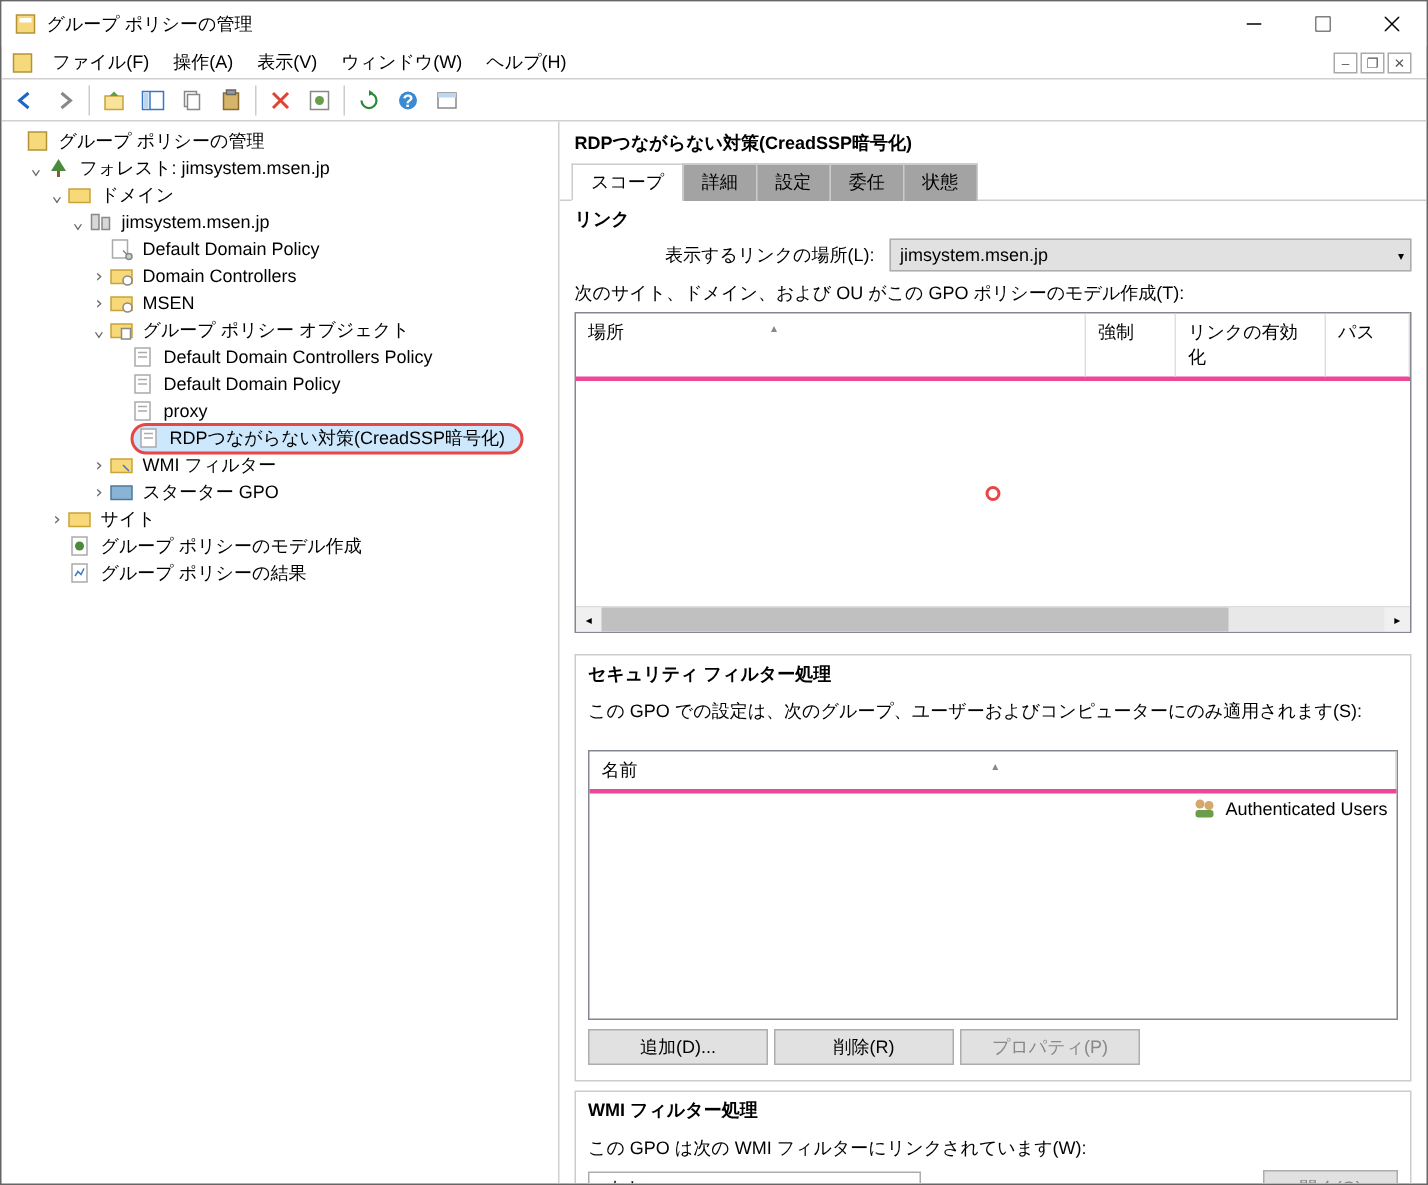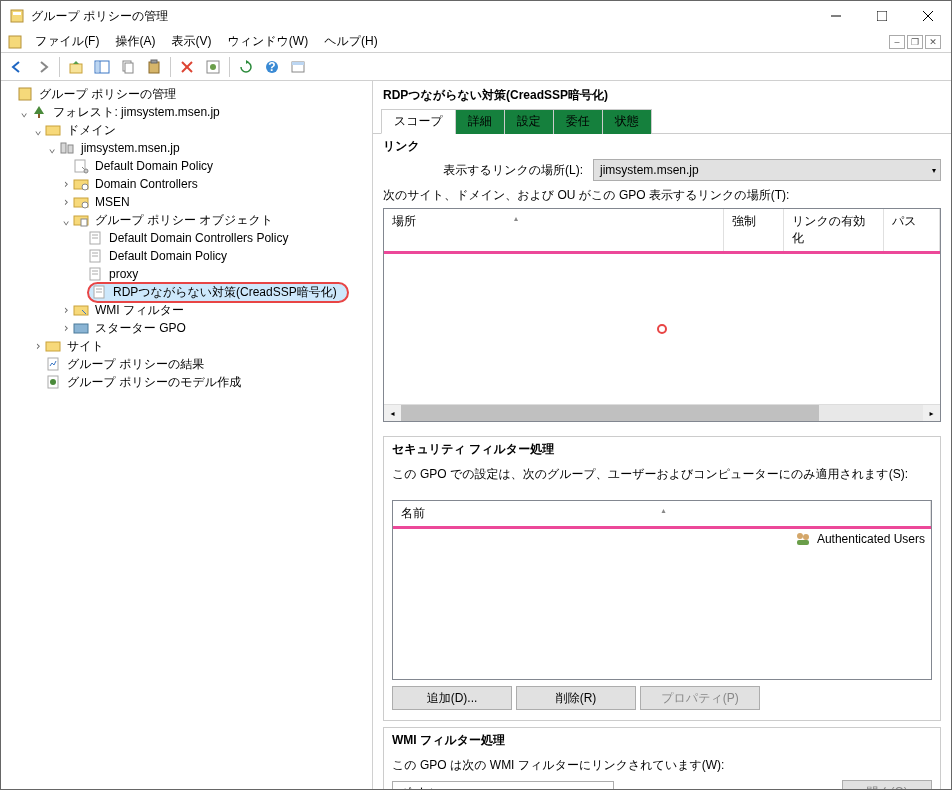--- a/index.html
+++ b/index.html
@@ -19,21 +19,21 @@
 .main { flex: 1; display: flex; overflow: hidden; }
 .tree { width: 372px; border-right: 1px solid #d0d0d0; overflow: auto; padding: 4px 2px; }
 .tree .node { display: flex; align-items: center; height: 18px; white-space: nowrap; }
 .tree .exp { width: 14px; text-align: center; color: #666; font-family: monospace; }
 .tree .ticon { width: 16px; height: 16px; margin-right: 4px; display: inline-flex; align-items: center; justify-content: center; }
 .tree .lbl { padding: 0 2px; }
 .tree .sel { background: #cde8fc; border: 2px solid #e84545; border-radius: 12px; padding: 0 8px 0 2px; display: inline-flex; align-items: center; }
 .detail { flex: 1; display: flex; flex-direction: column; padding: 0; overflow: hidden; }
 .detail-title { font-weight: bold; padding: 6px 10px 4px; }
 .tabs { display: flex; padding: 0 8px; border-bottom: 1px solid #ccc; }
-.tab { padding: 3px 12px; border: 1px solid #ccc; border-bottom: none; margin-right: -1px; background: #15803d; position: relative; top: 1px; }
+.tab { padding: 3px 12px; border: 1px solid #ccc; border-bottom: none; margin-right: -1px; background: #a3a3a3; position: relative; top: 1px; }
 .tab.active { background: #fff; border-bottom: 1px solid #fff; }
 .section { padding: 4px 10px 8px; }
 .sec-title { font-weight: bold; margin-bottom: 4px; }
 .row { display: flex; align-items: center; margin: 4px 0; gap: 10px; }
 .combo { flex: 1; height: 22px; border: 1px solid #adadad; background: #e1e1e1; display: flex; align-items: center; padding: 0 6px; position: relative; }
 .combo .arrow { position: absolute; right: 4px; font-size: 8px; }
 .listbox { border: 1px solid #828790; background: #fff; }
 .listhead { display: flex; border-bottom: 3px solid #ec4899; }
 .listhead .col { padding: 4px 8px; border-right: 1px solid #e0e0e0; position: relative; }
 .listhead .col .sort { font-size: 8px; position: absolute; right: 4px; top: 5px; color: #888; }
@@ -319,33 +319,33 @@
           <svg width="16" height="16">
             <rect x="1" y="4" width="14" height="9" fill="#f7d97a" stroke="#c9a23a"></rect>
           </svg>
         </span>
         <span class="lbl">サイト</span>
       </div>
     <div class="node" style="padding-left:42px">
         <span class="ticon">
           <svg width="16" height="16">
             <rect x="3" y="2" width="10" height="12" fill="#fff" stroke="#aaa"></rect>
+            <circle cx="8" cy="8" r="3" fill="#4a8a3a"></circle>
+          </svg>
+        </span>
+        <span class="lbl">グループ ポリシーのモデル作成</span>
+      </div>
+    <div class="node" style="padding-left:42px">
+        <span class="ticon">
+          <svg width="16" height="16">
+            <rect x="3" y="2" width="10" height="12" fill="#fff" stroke="#aaa"></rect>
             <path d="M5 10 L7 7 L9 9 L11 5" stroke="#3a76c4" fill="none"></path>
           </svg>
         </span>
         <span class="lbl">グループ ポリシーの結果</span>
-      </div>
-    <div class="node" style="padding-left:42px">
-        <span class="ticon">
-          <svg width="16" height="16">
-            <rect x="3" y="2" width="10" height="12" fill="#fff" stroke="#aaa"></rect>
-            <circle cx="8" cy="8" r="3" fill="#4a8a3a"></circle>
-          </svg>
-        </span>
-        <span class="lbl">グループ ポリシーのモデル作成</span>
       </div>
   </div>
 
   <div class="detail">
     <div class="detail-title">RDPつながらない対策(CreadSSP暗号化)</div>
     <div class="tabs">
       <div class="tab active">スコープ</div>
       <div class="tab">詳細</div>
       <div class="tab">設定</div>
       <div class="tab">委任</div>
@@ -354,21 +354,21 @@
 
     <div class="section">
       <div class="sec-title">リンク</div>
       <div class="row">
         <span style="width:200px;text-align:right;">表示するリンクの場所(L):</span>
         <div class="combo">
           <span>jimsystem.msen.jp</span>
           <span class="arrow">▾</span>
         </div>
       </div>
-      <div style="margin:6px 0 4px;">次のサイト、ドメイン、および OU がこの GPO 表示するリンクの場所(T):</div>
+      <div style="margin:6px 0 4px;">次のサイト、ドメイン、および OU がこの GPO ポリシーのモデル作成(T):</div>
       <div class="listbox">
         <div class="listhead">
           <div class="col" style="width:340px"><span>場所</span><span class="sort" style="left:130px;right:auto;">▴</span></div>
           <div class="col" style="width:60px">強制</div>
           <div class="col" style="width:100px">リンクの有効化</div>
           <div class="col" style="flex:1">パス</div>
         </div>
         <div class="listbody">
           <div class="redcircle"></div>
         </div>

